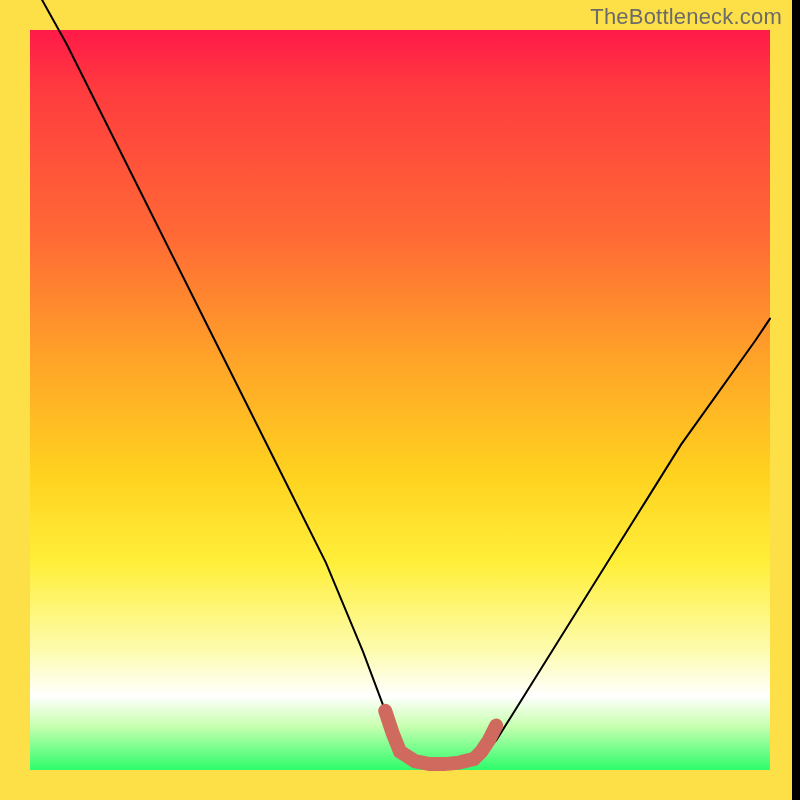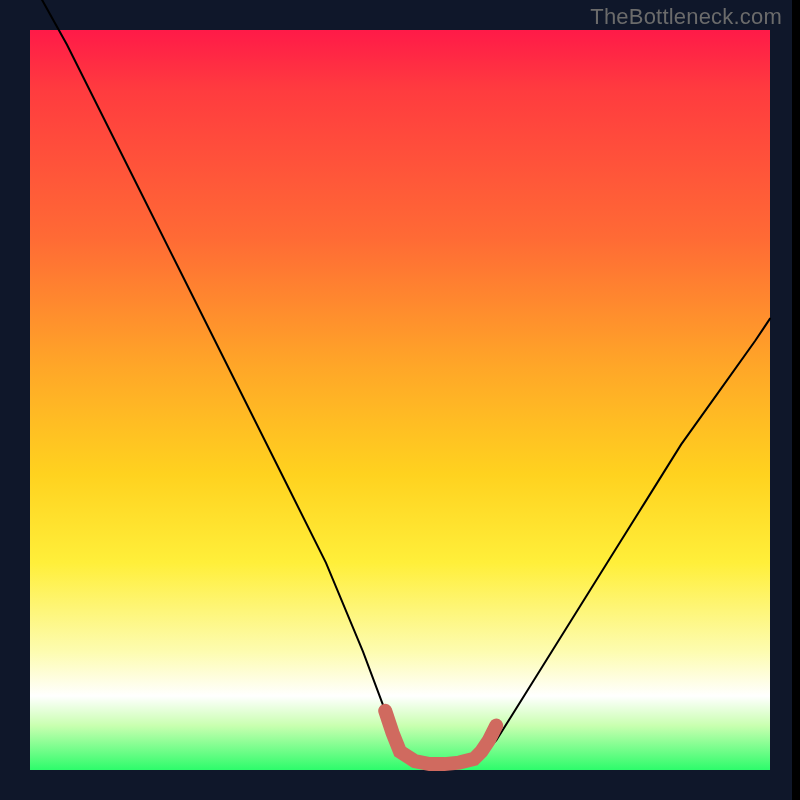--- a/index.html
+++ b/index.html
@@ -10,21 +10,21 @@
     background: #000;
     overflow: hidden;
     font-family: Arial, Helvetica, sans-serif;
   }
   .frame {
     position: absolute;
     left: 0;
     top: 0;
     width: 792px;
     height: 800px;
-    background: #0f172a;
+    background: #fde047;
   }
   .plot {
     position: absolute;
     left: 30px;
     top: 30px;
     width: 740px;
     height: 740px;
     
     background: linear-gradient(
       to bottom,

